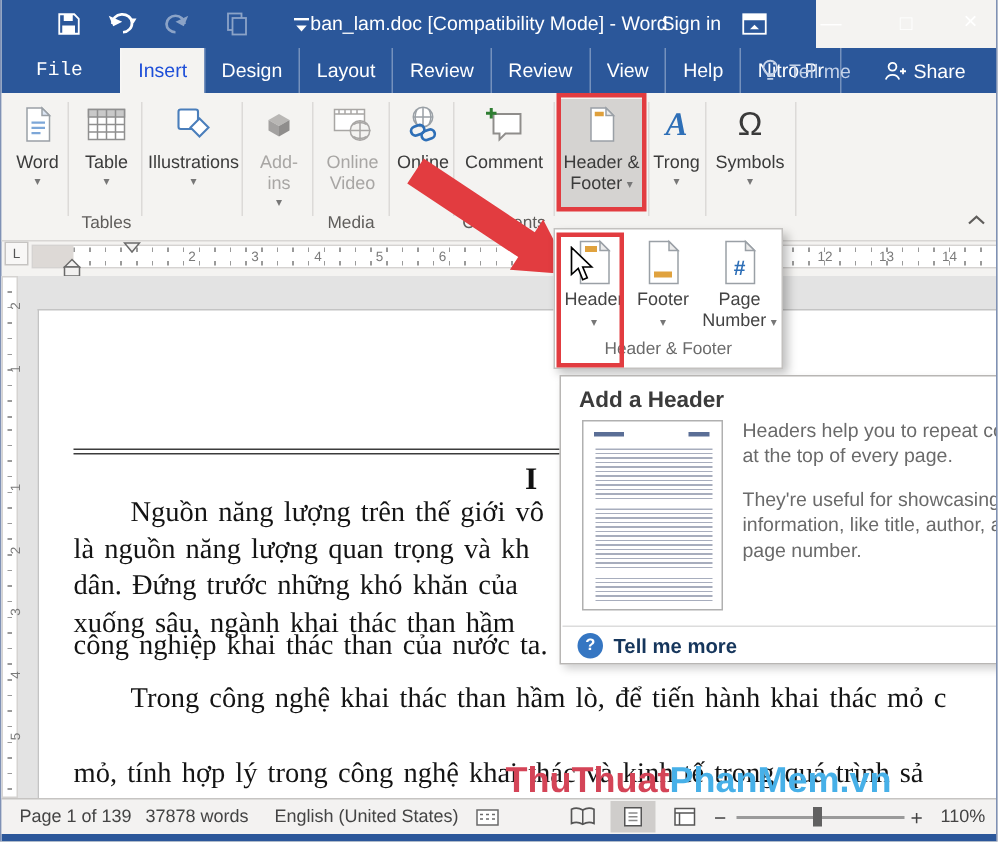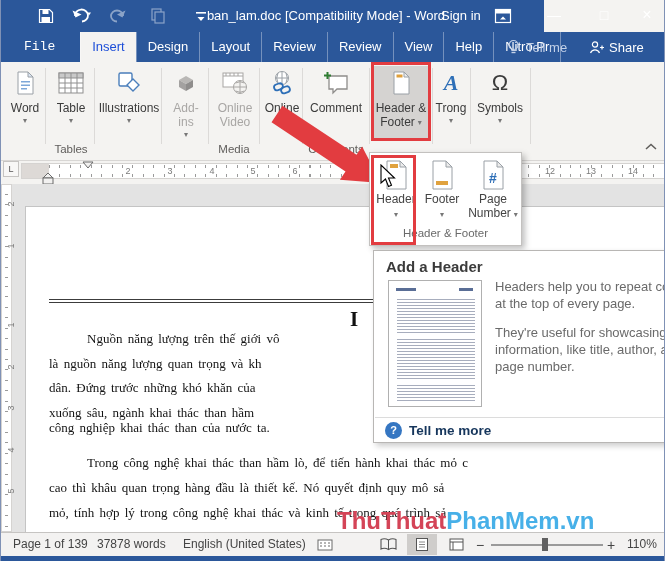--- a/index.html
+++ b/index.html
@@ -49,21 +49,21 @@
   .vruler{left:6px;top:184px;width:11px;height:348px;background:#fff;border:1px solid #d5d3d1;box-sizing:border-box;}
   .vmarg{left:6px;top:192px;width:11px;height:92px;background:#d9d7d5;}
   .vticks{background:repeating-linear-gradient(to bottom,#9a9a9a 0 1px,transparent 1px 10.42px);width:3px;}
   .vnum{left:7px;font-size:9px;color:#7a7a7a;transform:rotate(-90deg);}
 
   
   .docarea{left:0;top:184px;width:665px;height:348px;background:#e3e3e3;}
   .page{left:24px;top:22px;width:641px;height:326px;background:#fff;
         border-left:1px solid #c4c4c4;border-top:1px solid #c4c4c4;}
   .dblline{left:23px;top:92px;width:618px;height:4px;border-top:1px solid #3c3c3c;border-bottom:1px solid #3c3c3c;box-sizing:border-box;}
-  .dtext{font-family:"Liberation Serif",serif;font-size:13px;color:#141414;white-space:nowrap;word-spacing:2px;}
+  .dtext{font-family:"Liberation Serif",serif;font-size:19px;color:#141414;white-space:nowrap;word-spacing:2px;}
   .headfrag{left:324px;top:100px;font-family:"Liberation Serif",serif;font-weight:bold;font-size:21px;color:#111;}
 
   
   .annarrow{left:260px;top:95px;z-index:20;}
 
   
   .panel{left:368px;top:152px;width:153px;height:94px;background:#fff;border:1px solid #c3c1bf;
          box-shadow:3px 3px 6px rgba(0,0,0,.25);z-index:30;box-sizing:border-box;}
   .pitem{top:4px;height:64px;display:flex;flex-direction:column;align-items:center;
          font-size:12px;color:#444;line-height:13px;text-align:center;}
@@ -369,21 +369,20 @@
 
     <div class="abs page">
       <div class="abs dblline"></div>
       <span class="abs headfrag">I</span>
       <div class="abs dtext" style="left:23px;top:124px;padding-left:38px">Nguồn năng lượng trên thế giới vô</div>
       <div class="abs dtext" style="left:23px;top:173px">dân. Đứng trước những khó khăn của</div>
       <div class="abs dtext" style="left:23px;top:149px">là nguồn năng lượng quan trọng và kh</div>
       <div class="abs dtext" style="left:23px;top:198px">xuống sâu, ngành khai thác than hầm</div>
       <div class="abs dtext" style="left:23px;top:213px">công nghiệp khai thác than của nước ta.</div>
       <div class="abs dtext" style="left:23px;top:248px;padding-left:38px">Trong công nghệ khai thác than hầm lò, để tiến hành khai thác mỏ c</div>
-      <div class="abs dtext" style="left:23px;top:273px">cao thì khâu quan trọng hàng đầu là thiết kế.  Nó quyết định quy mô sả</div>
       <div class="abs dtext" style="left:23px;top:298px">mỏ, tính hợp lý trong công nghệ khai thác và kinh tế trong quá trình sả</div>
     </div>
   </div>
 
   <div class="abs annarrow">
     <svg width="130" height="100" viewBox="0 0 130 100">
       <polygon points="21.5,10.7 95.5,59.8 101.1,51.4 120,88 78.9,84.8 84.5,76.4 10.5,27.3" fill="#e23c40"></polygon>
     </svg>
   </div>
 

